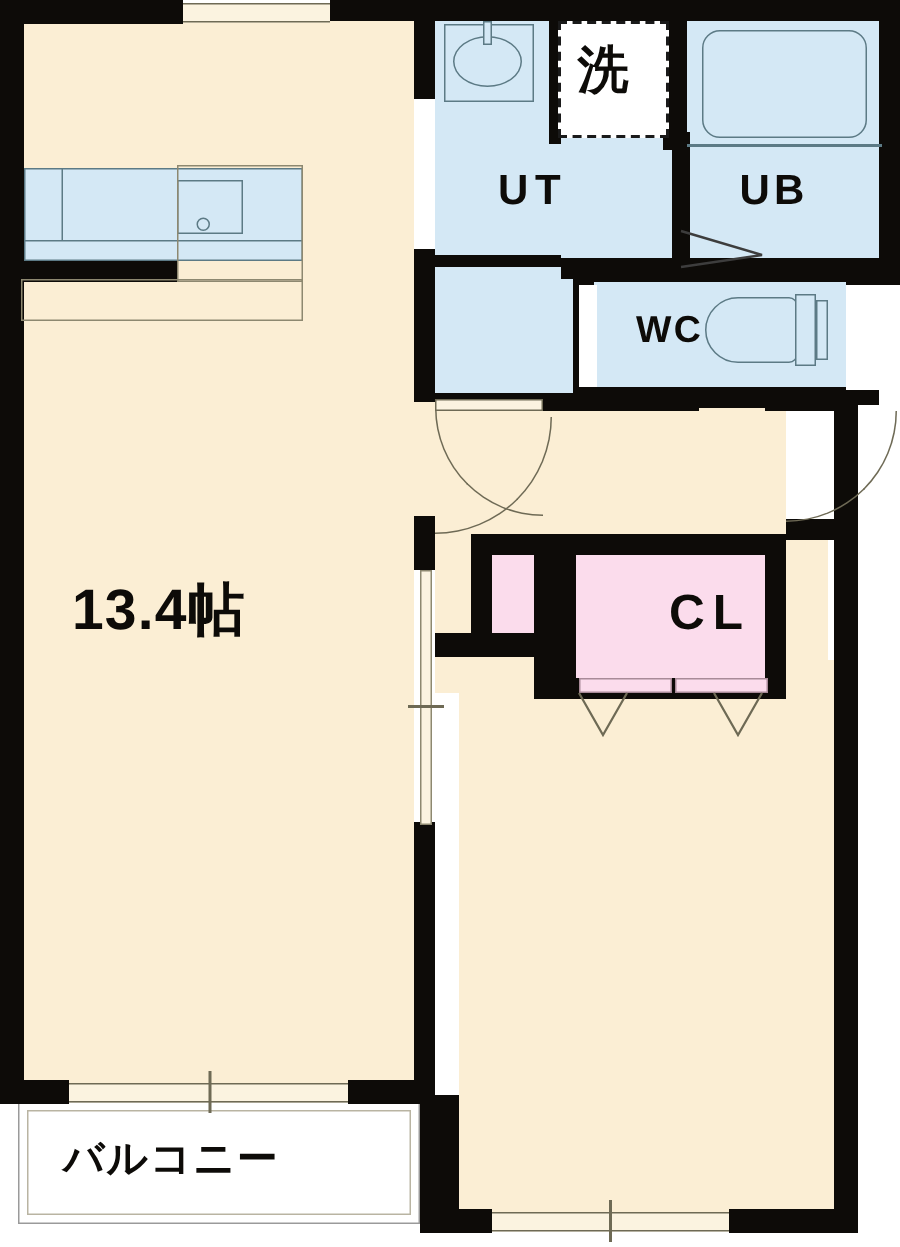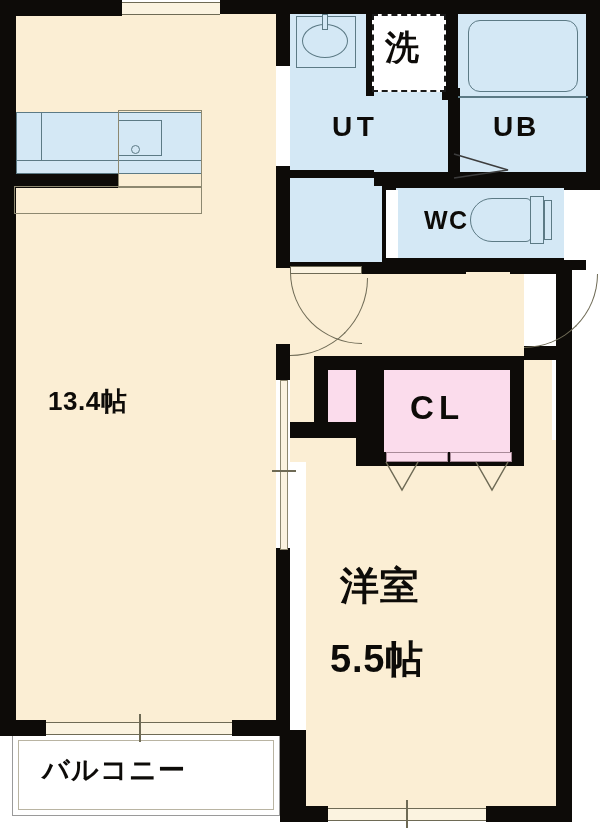--- a/index.html
+++ b/index.html
@@ -71,27 +71,27 @@
     border-top: 1.5px solid #6e6a55;
     border-bottom: 1.5px solid #6e6a55;
   }
   .window-mid {
     position: absolute;
     background: #6e6a55;
   }
 
   
   .t-ldk      { font-size: 43px; letter-spacing: 0.18em; }
-  .t-ldk-sub  { font-size: 26px; letter-spacing: 0.02em; }
+  .t-ldk-sub  { font-size: 38px; letter-spacing: 0.02em; }
   .t-yoshitsu { font-size: 39px; letter-spacing: 0.02em; }
   .t-yoshitsu-sub { font-size: 38px; letter-spacing: 0.02em; }
   .t-ut       { font-size: 28px; letter-spacing: 0.16em; }
   .t-ub       { font-size: 28px; letter-spacing: 0.10em; }
   .t-wc       { font-size: 25px; letter-spacing: 0.06em; }
-  .t-cl       { font-size: 33px; letter-spacing: 0.16em; }
+  .t-cl       { font-size: 33px; letter-spacing: 0.16em; margin-left: 36px; }
   .t-sen      { font-size: 34px; }
   .t-balcony  { font-size: 27px; letter-spacing: 0.05em; }
 
   .dashbox {
     position: absolute;
     box-sizing: border-box;
     border: 2px dashed #1a1a1a;
     background: #ffffff;
   }
   .arrow-line { position: absolute; }
@@ -226,28 +226,26 @@
 
   <div class="swing swing-bl" style="left:290px; top:272px; width:72px; height:72px;"></div>
   <div class="thin" style="left:290px; top:266px; width:72px; height:8px; border-color:#6e6a55; background:#fbf3e0;"></div>
 
   <div class="swing swing-br" style="left:290px; top:278px; width:78px; height:78px;"></div>
 
   <div class="swing swing-br" style="left:524px; top:274px; width:74px; height:74px;"></div>
 
   <div class="label t-ldk-sub" style="left:48px; top:388px;">13.4帖</div>
 
-  <div class="label t-yoshitsu" style="left:340px; top:566px;">洋室</div>
-  <div class="label t-yoshitsu-sub" style="left:330px; top:640px;">5.5帖</div>
 
   <div class="label t-ut" style="left:332px; top:113px;text-align:center;">UT</div>
 
   <div class="label t-ub" style="left:493px; top:113px;">UB</div>
 
   <div class="label t-wc" style="left:424px; top:208px;">WC</div>
 
   <div class="label t-cl" style="left:410px; top:391px;">CL</div>
 
   <div class="label t-sen" style="left:385px; top:30px;">洗</div>
 
-  <div class="label t-balcony" style="left:42px; top:759px;font-family:Liberation Mono, monospace;">バルコニー</div>
+  <div class="label t-balcony" style="left:42px; top:759px;">バルコニー</div>
 
 </div>
 
 </body></html>

